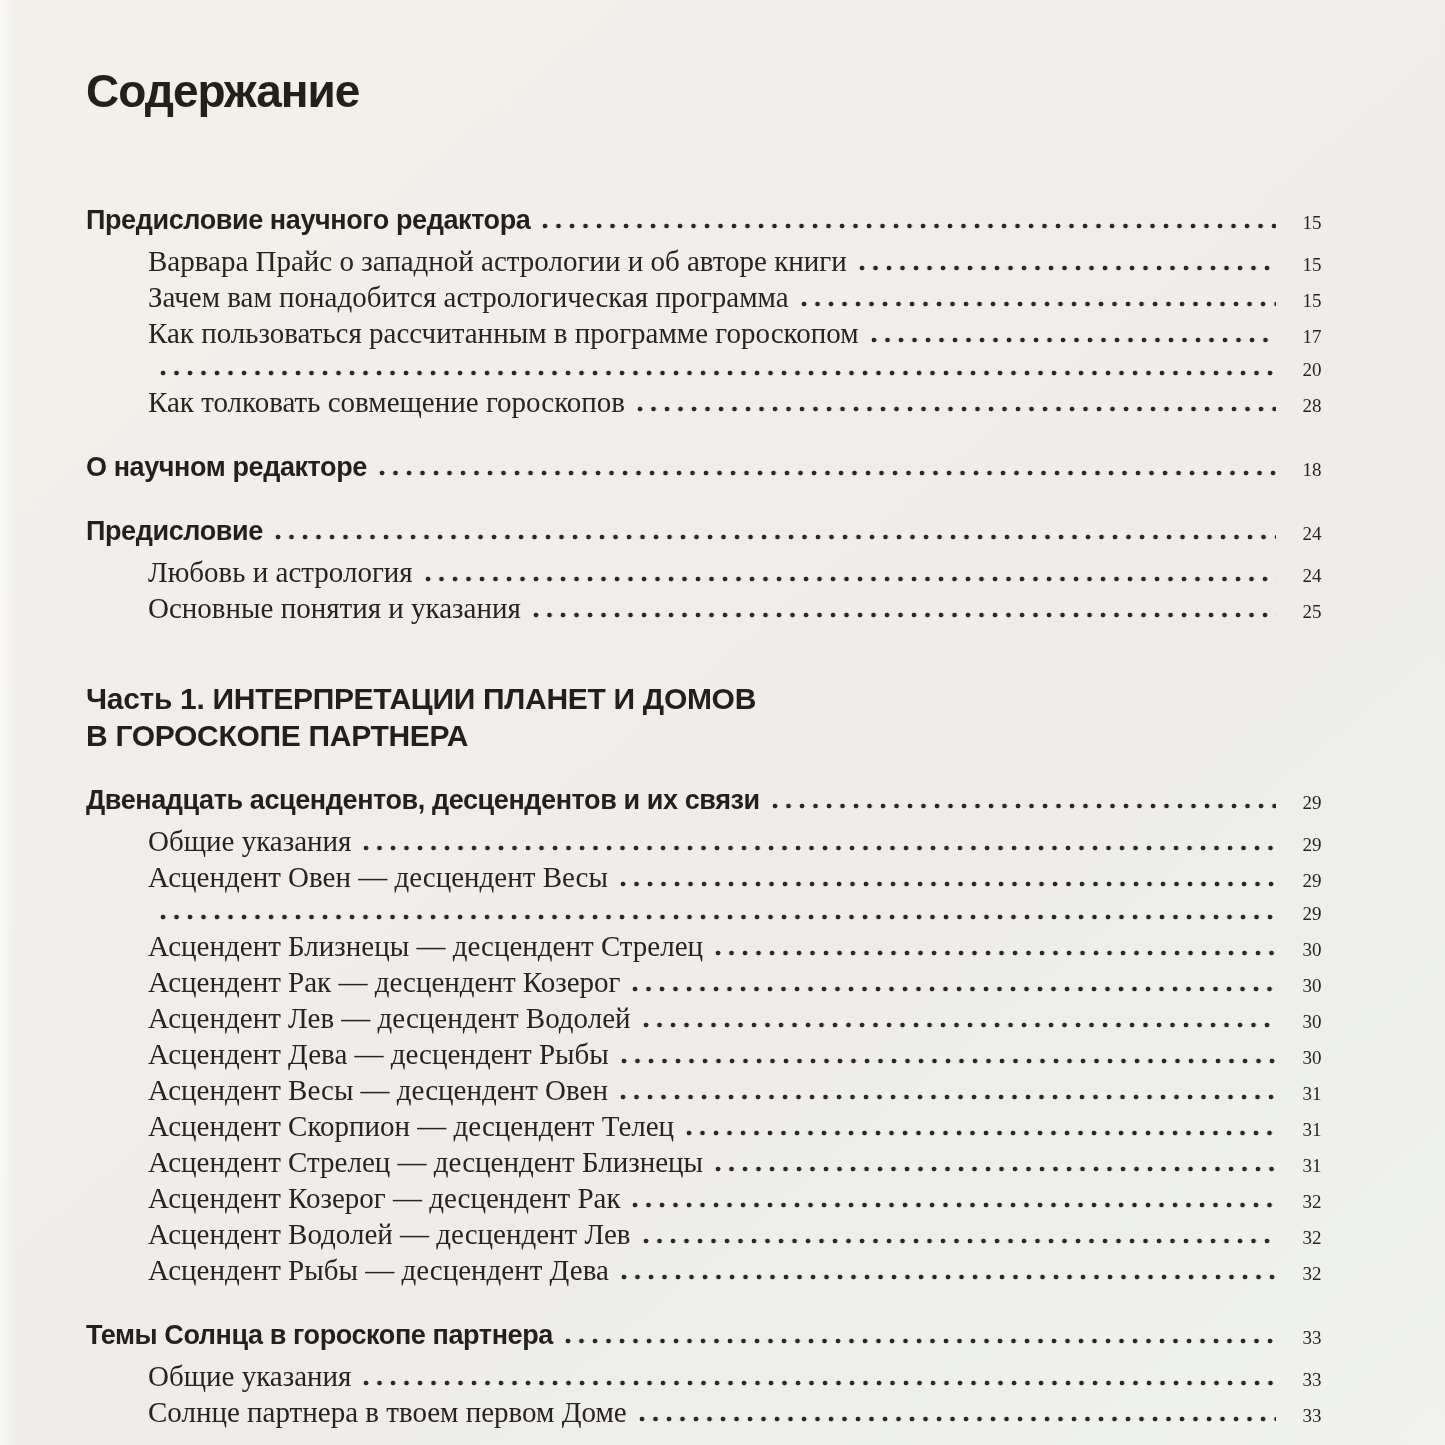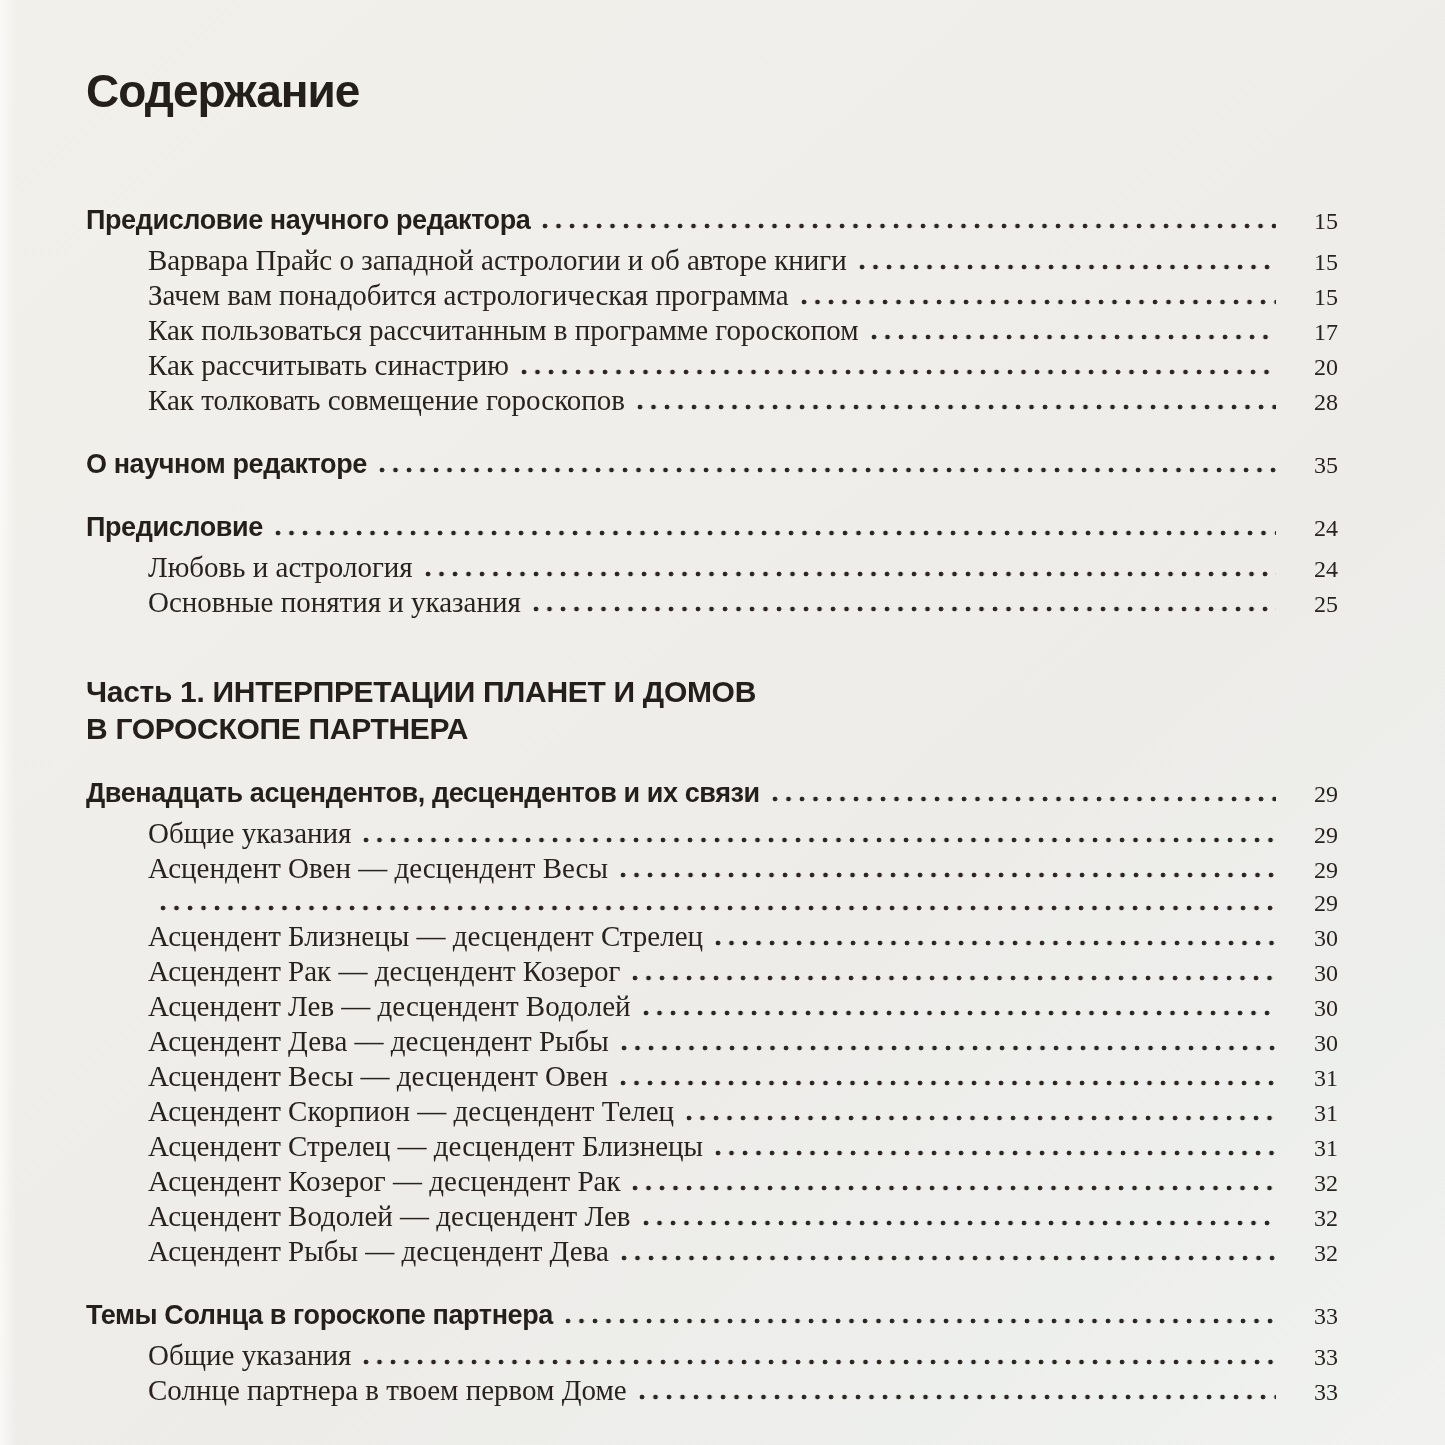--- a/index.html
+++ b/index.html
@@ -74,22 +74,22 @@
     margin: 0 10px 0 12px;
     background-image: radial-gradient(circle at 3px 3px, #2b2521 2px, rgba(43,37,33,0) 2.7px);
     background-size: 13.5px 6px;
     background-repeat: repeat-x;
     background-position: left bottom;
   }
 
   .pagenum {
     flex: 0 0 auto;
     width: 52px;
-    text-align: right;
-    font-size: 24px;
+    text-align: center;
+    font-size: 19px;
     color: #29231f;
   }
 
   .part-heading {
     margin: 52px 0 30px 0;
     font-family: "Liberation Sans", sans-serif;
     font-weight: 700;
     font-size: 30px;
     line-height: 37px;
     letter-spacing: -0.3px;
@@ -120,34 +120,33 @@
     <span class="label">Зачем вам понадобится астрологическая программа</span>
     <span class="dots"></span>
     <span class="pagenum">15</span>
   </div>
   <div class="row sub">
     <span class="label">Как пользоваться рассчитанным в программе гороскопом</span>
     <span class="dots"></span>
     <span class="pagenum">17</span>
   </div>
   <div class="row sub">
-    <span class="label">Как рассчитывать синастрию</span>
     <span class="dots"></span>
     <span class="pagenum">20</span>
   </div>
   <div class="row sub">
     <span class="label">Как толковать совмещение гороскопов</span>
     <span class="dots"></span>
     <span class="pagenum">28</span>
   </div>
 
   <div class="row head">
     <span class="label">О научном редакторе</span>
     <span class="dots"></span>
-    <span class="pagenum">35</span>
+    <span class="pagenum">18</span>
   </div>
 
   <div class="row head">
     <span class="label">Предисловие</span>
     <span class="dots"></span>
     <span class="pagenum">24</span>
   </div>
   <div class="row sub gap">
     <span class="label">Любовь и астрология</span>
     <span class="dots"></span>

